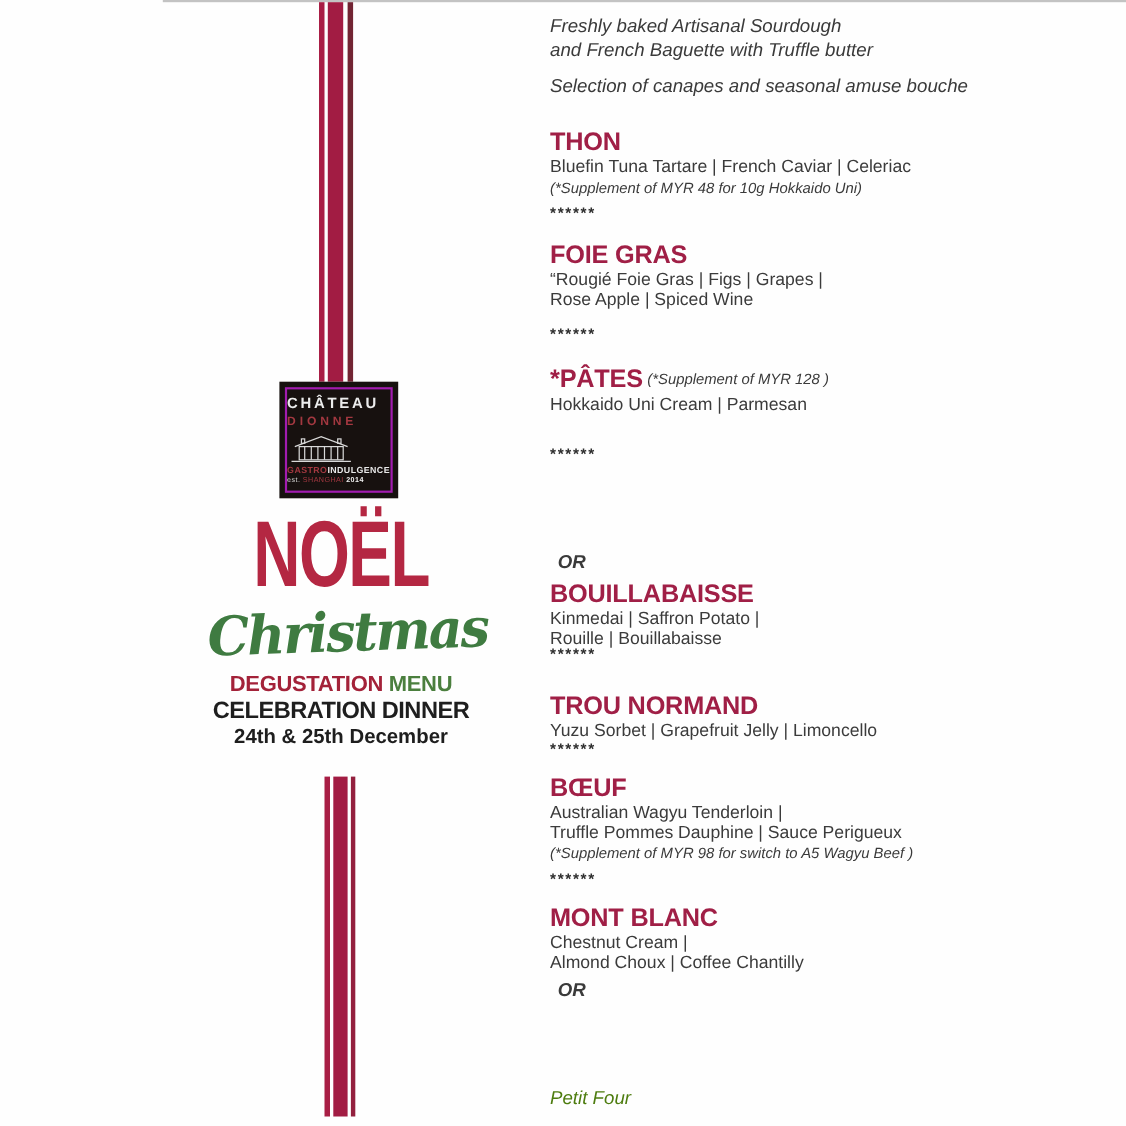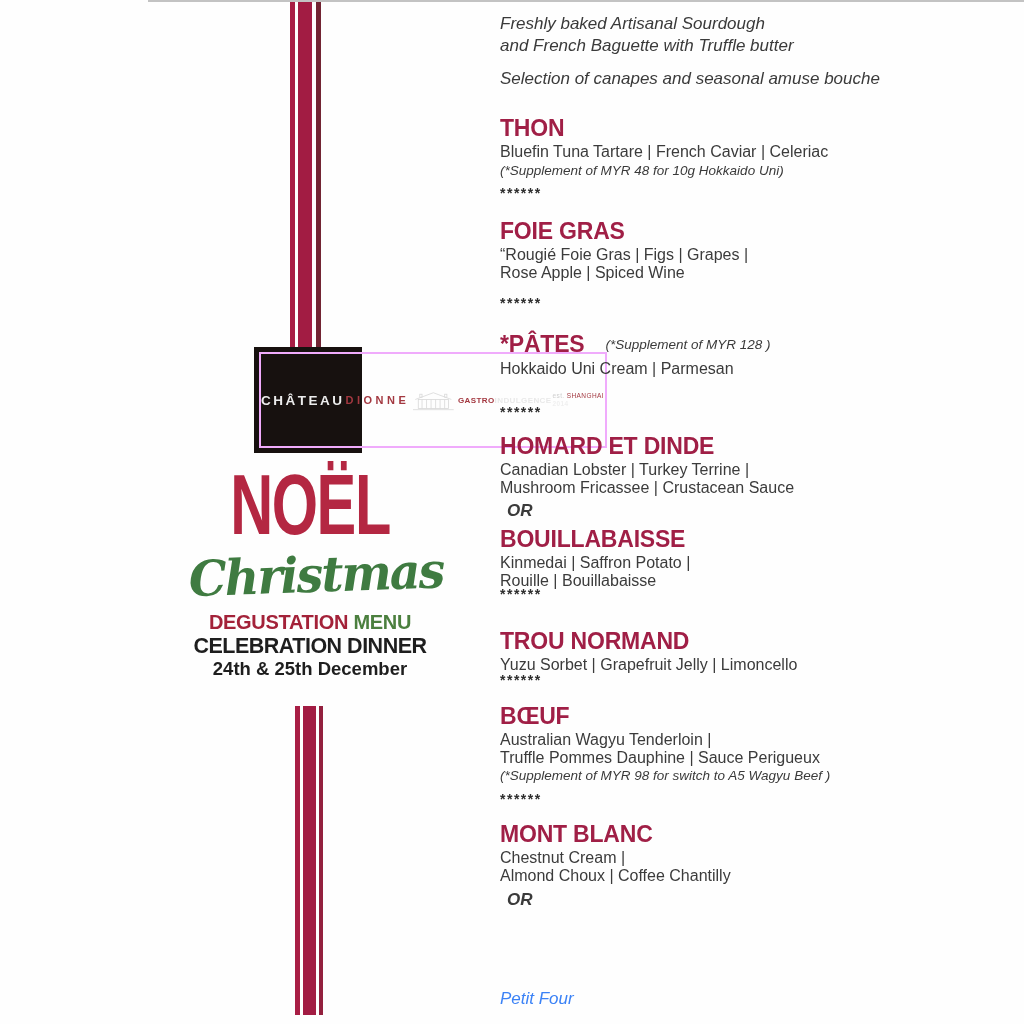--- a/index.html
+++ b/index.html
@@ -21,22 +21,22 @@
   .s1{left:0;width:4.5px;background:#A81E45;}
   .s2{left:8px;width:14px;background:#A21C43;}
   .s3{left:26px;width:4.5px;background:#722433;}
   .ribbon-bottom .s1{left:5px;}
   .ribbon-bottom .s2{left:13px;width:13px;}
   .ribbon-bottom .s3{left:29px;width:4px;background:#93203E;}
 
   
   .logo{position:absolute;left:254px;top:347px;width:108px;height:106px;background:#17110f;
         display:flex;align-items:stretch;justify-content:stretch;padding:0;box-sizing:border-box;}
-  .logo-inner{margin:5px;border:2px solid #f0abfc;flex:1;display:flex;
-        align-items:center;justify-content:center;gap:1px;box-sizing:border-box;}
+  .logo-inner{margin:5px;border:2px solid #a21caf;flex:1;display:flex;flex-direction:column;
+        align-items:flex-start;justify-content:center;gap:1px;box-sizing:border-box;}
   .logo-chateau{color:#ECECEC;font-size:13.5px;font-weight:700;letter-spacing:2.5px;line-height:15px;}
   .logo-dionne{color:#A33840;font-size:11px;font-weight:700;letter-spacing:3.5px;line-height:17px;}
   .logo-house{margin:2px 0 1px;}
   .logo-tagline{font-size:8px;font-weight:700;letter-spacing:.4px;line-height:9px;}
   .logo-tagline .t-red{color:#A33840;}
   .logo-tagline .t-white{color:#E9E9E9;}
   .logo-est{font-size:6.5px;line-height:8px;color:#CFCFCF;letter-spacing:.4px;}
   .logo-est .t-red{color:#A33840;}
   .logo-est .t-year{color:#F0F0F0;font-weight:700;}
 
@@ -56,25 +56,25 @@
 
   
   .menu-col{position:absolute;left:500px;top:0;width:480px;height:856px;}
   .mc{position:absolute;left:0;}
   .intro{font-size:17px;line-height:22px;font-style:italic;font-weight:500;color:#3A3A3A;white-space:nowrap;}
   .course h2{margin:0 0 3px;font-size:23px;line-height:24px;font-weight:800;color:#A01F46;
              letter-spacing:-.2px;white-space:nowrap;}
   .course .cl{font-size:16px;line-height:17.5px;color:#3B3B3B;white-space:nowrap;}
   .course .note{font-size:13.5px;line-height:16px;font-style:italic;font-weight:500;color:#3A3A3A;
                 margin-top:2px;white-space:nowrap;}
-  .inline-note{font-size:13.5px;font-style:italic;font-weight:500;color:#3A3A3A;margin-left:21px;
+  .inline-note{font-size:13.5px;font-style:italic;font-weight:500;color:#3A3A3A;margin-left:4px;
                vertical-align:3px;letter-spacing:0;}
   .stars{font-size:14px;font-weight:700;color:#2E2E2E;letter-spacing:1.5px;line-height:14px;}
   .or{left:7px;font-size:17px;line-height:18px;font-weight:700;font-style:italic;color:#3A3A3A;}
-  .petit{font-size:17px;line-height:20px;font-style:italic;font-weight:500;color:#3b82f6;}
+  .petit{font-size:17px;line-height:20px;font-style:italic;font-weight:500;color:#4d7c0f;}
 </style>
 </head>
 <body>
 
 <div class="page">
 
   <div class="top-edge"></div>
 
   <div class="ribbon ribbon-top">
     <div class="stripe s1"></div>
@@ -149,25 +149,20 @@
       <div class="cl">Rose Apple | Spiced Wine</div>
     </div>
     <div class="mc stars" style="top:296px">******</div>
 
     <div class="mc course" style="top:332px">
       <h2><span>*PÂTES</span><span class="inline-note">(*Supplement of MYR 128 )</span></h2>
       <div class="cl">Hokkaido Uni Cream | Parmesan</div>
     </div>
     <div class="mc stars" style="top:405px">******</div>
 
-    <div class="mc course" style="top:434px">
-      <h2>HOMARD ET DINDE</h2>
-      <div class="cl">Canadian Lobster | Turkey Terrine |</div>
-      <div class="cl">Mushroom Fricassee | Crustacean Sauce</div>
-    </div>
     <div class="mc or" style="top:502px">OR</div>
 
     <div class="mc course" style="top:527px">
       <h2>BOUILLABAISSE</h2>
       <div class="cl">Kinmedai | Saffron Potato |</div>
       <div class="cl">Rouille | Bouillabaisse</div>
     </div>
     <div class="mc stars" style="top:587px">******</div>
 
     <div class="mc course" style="top:629px">

